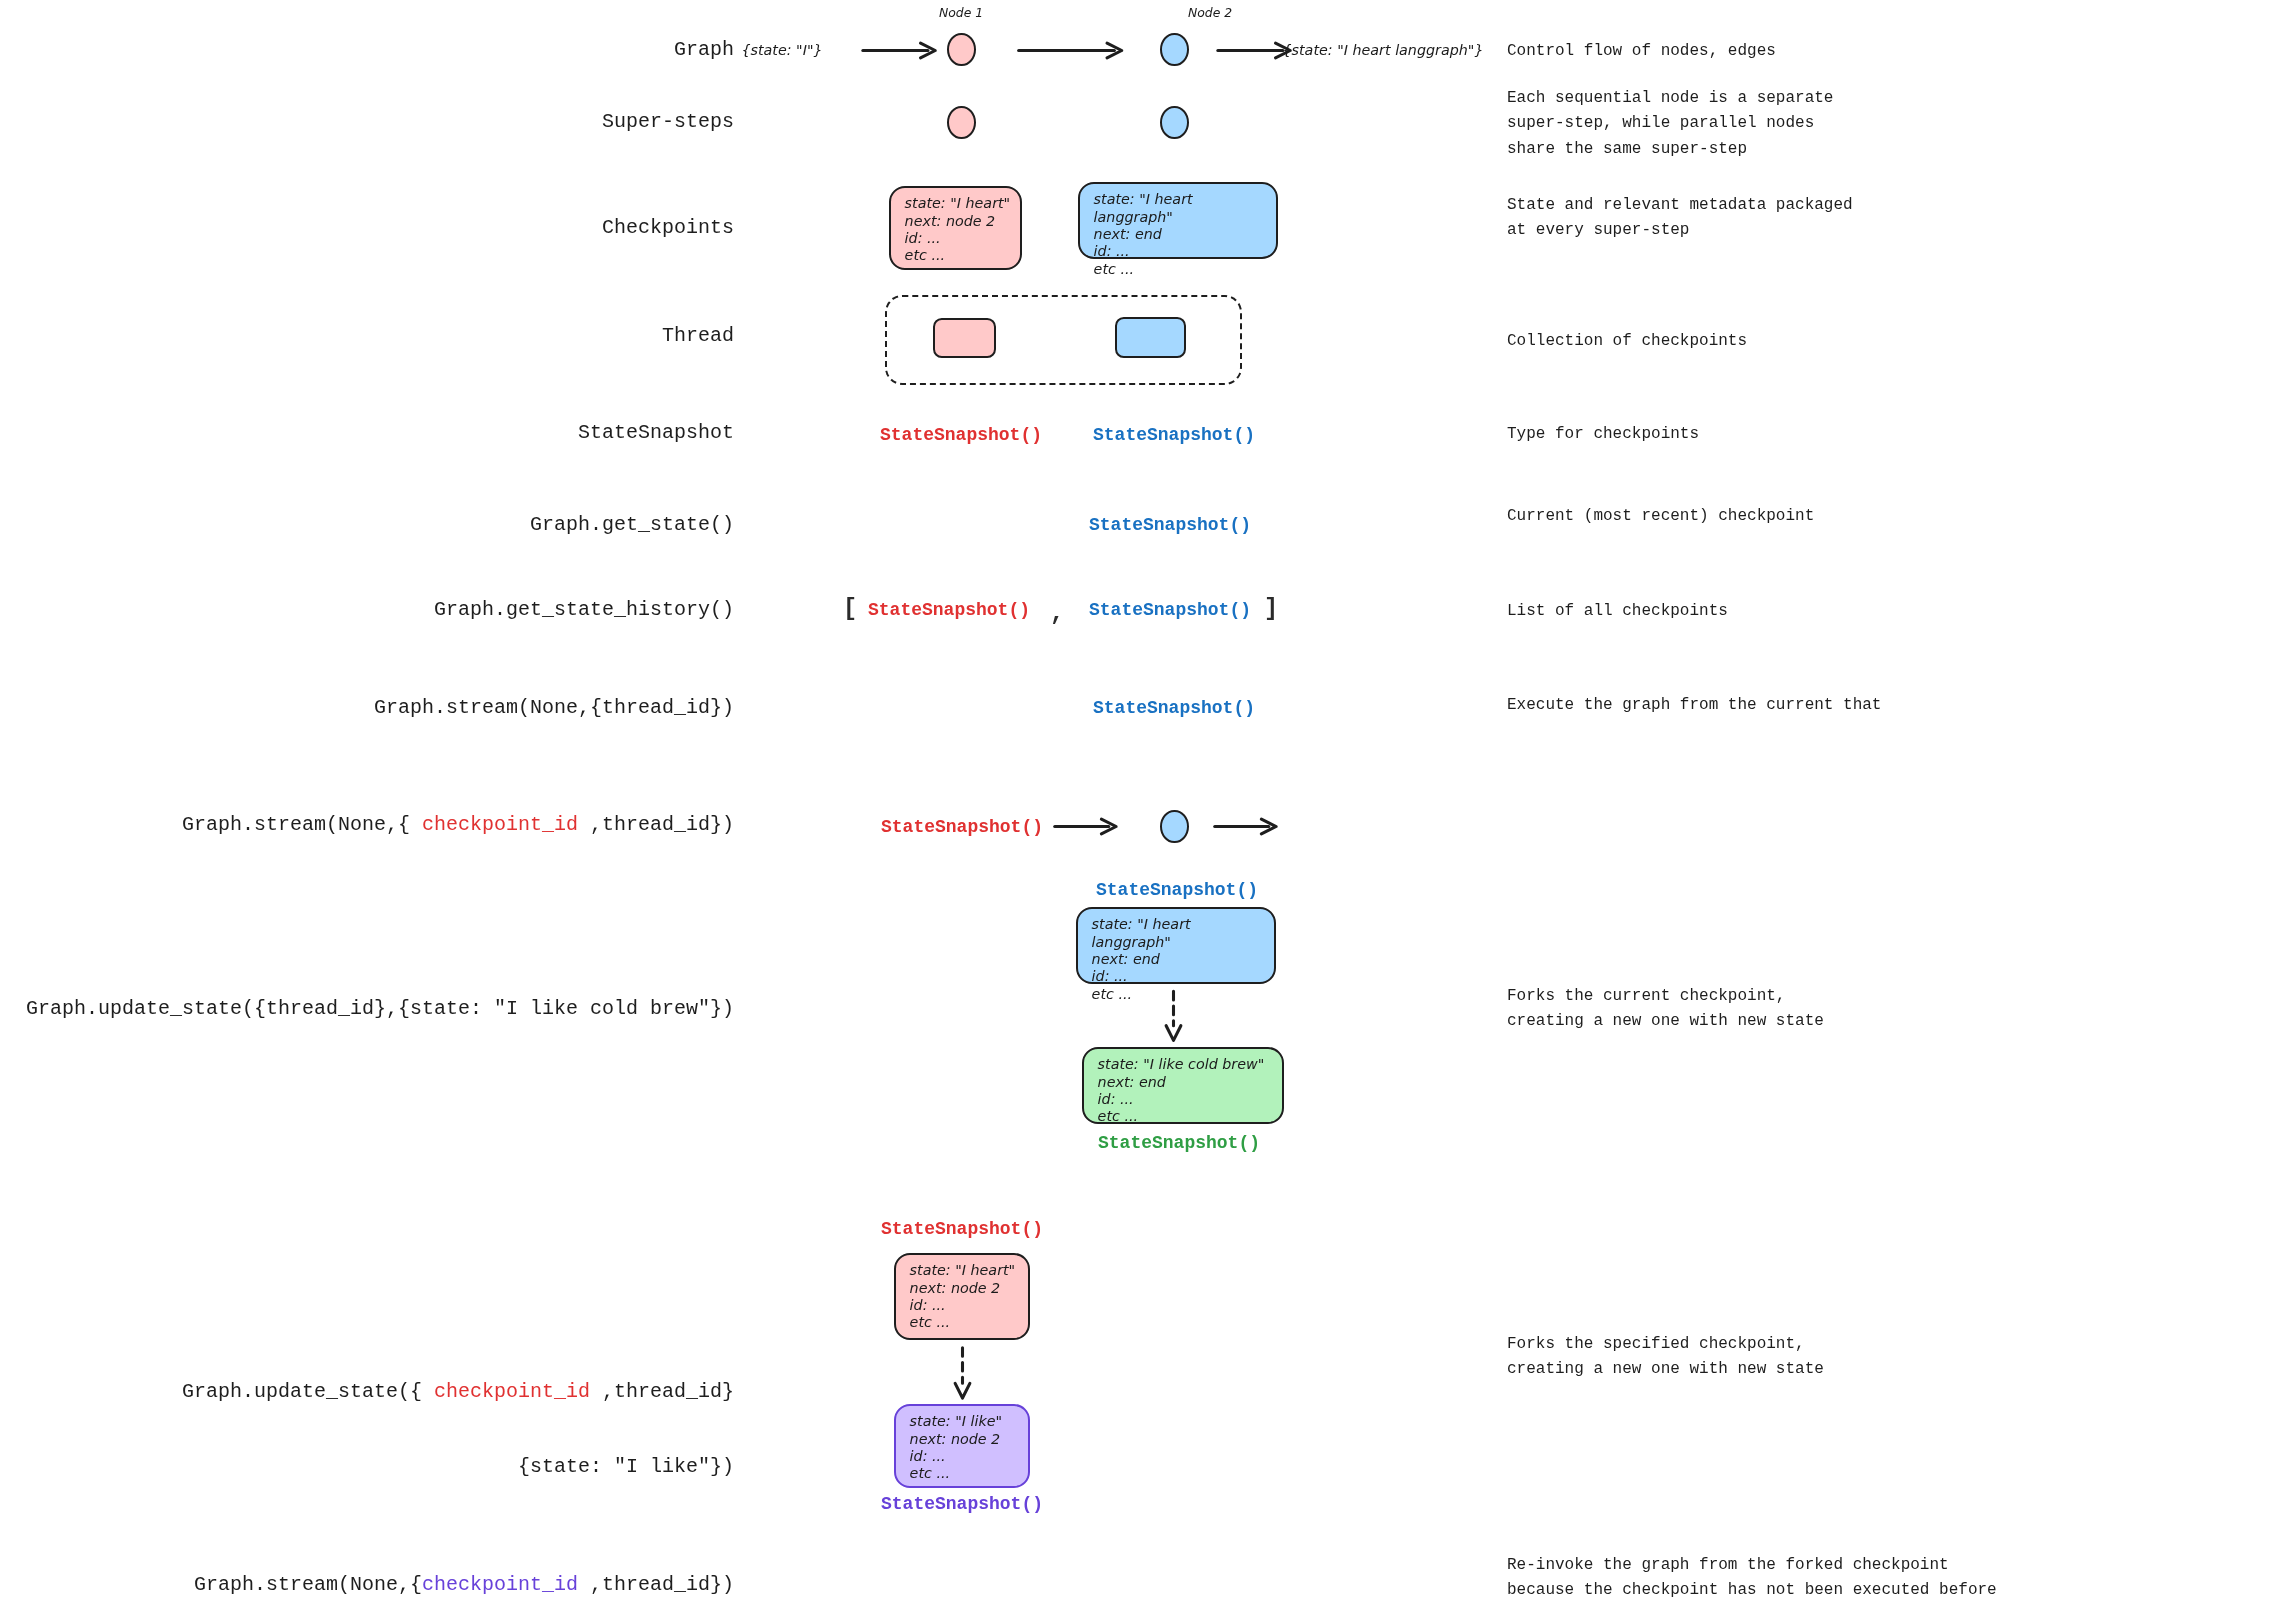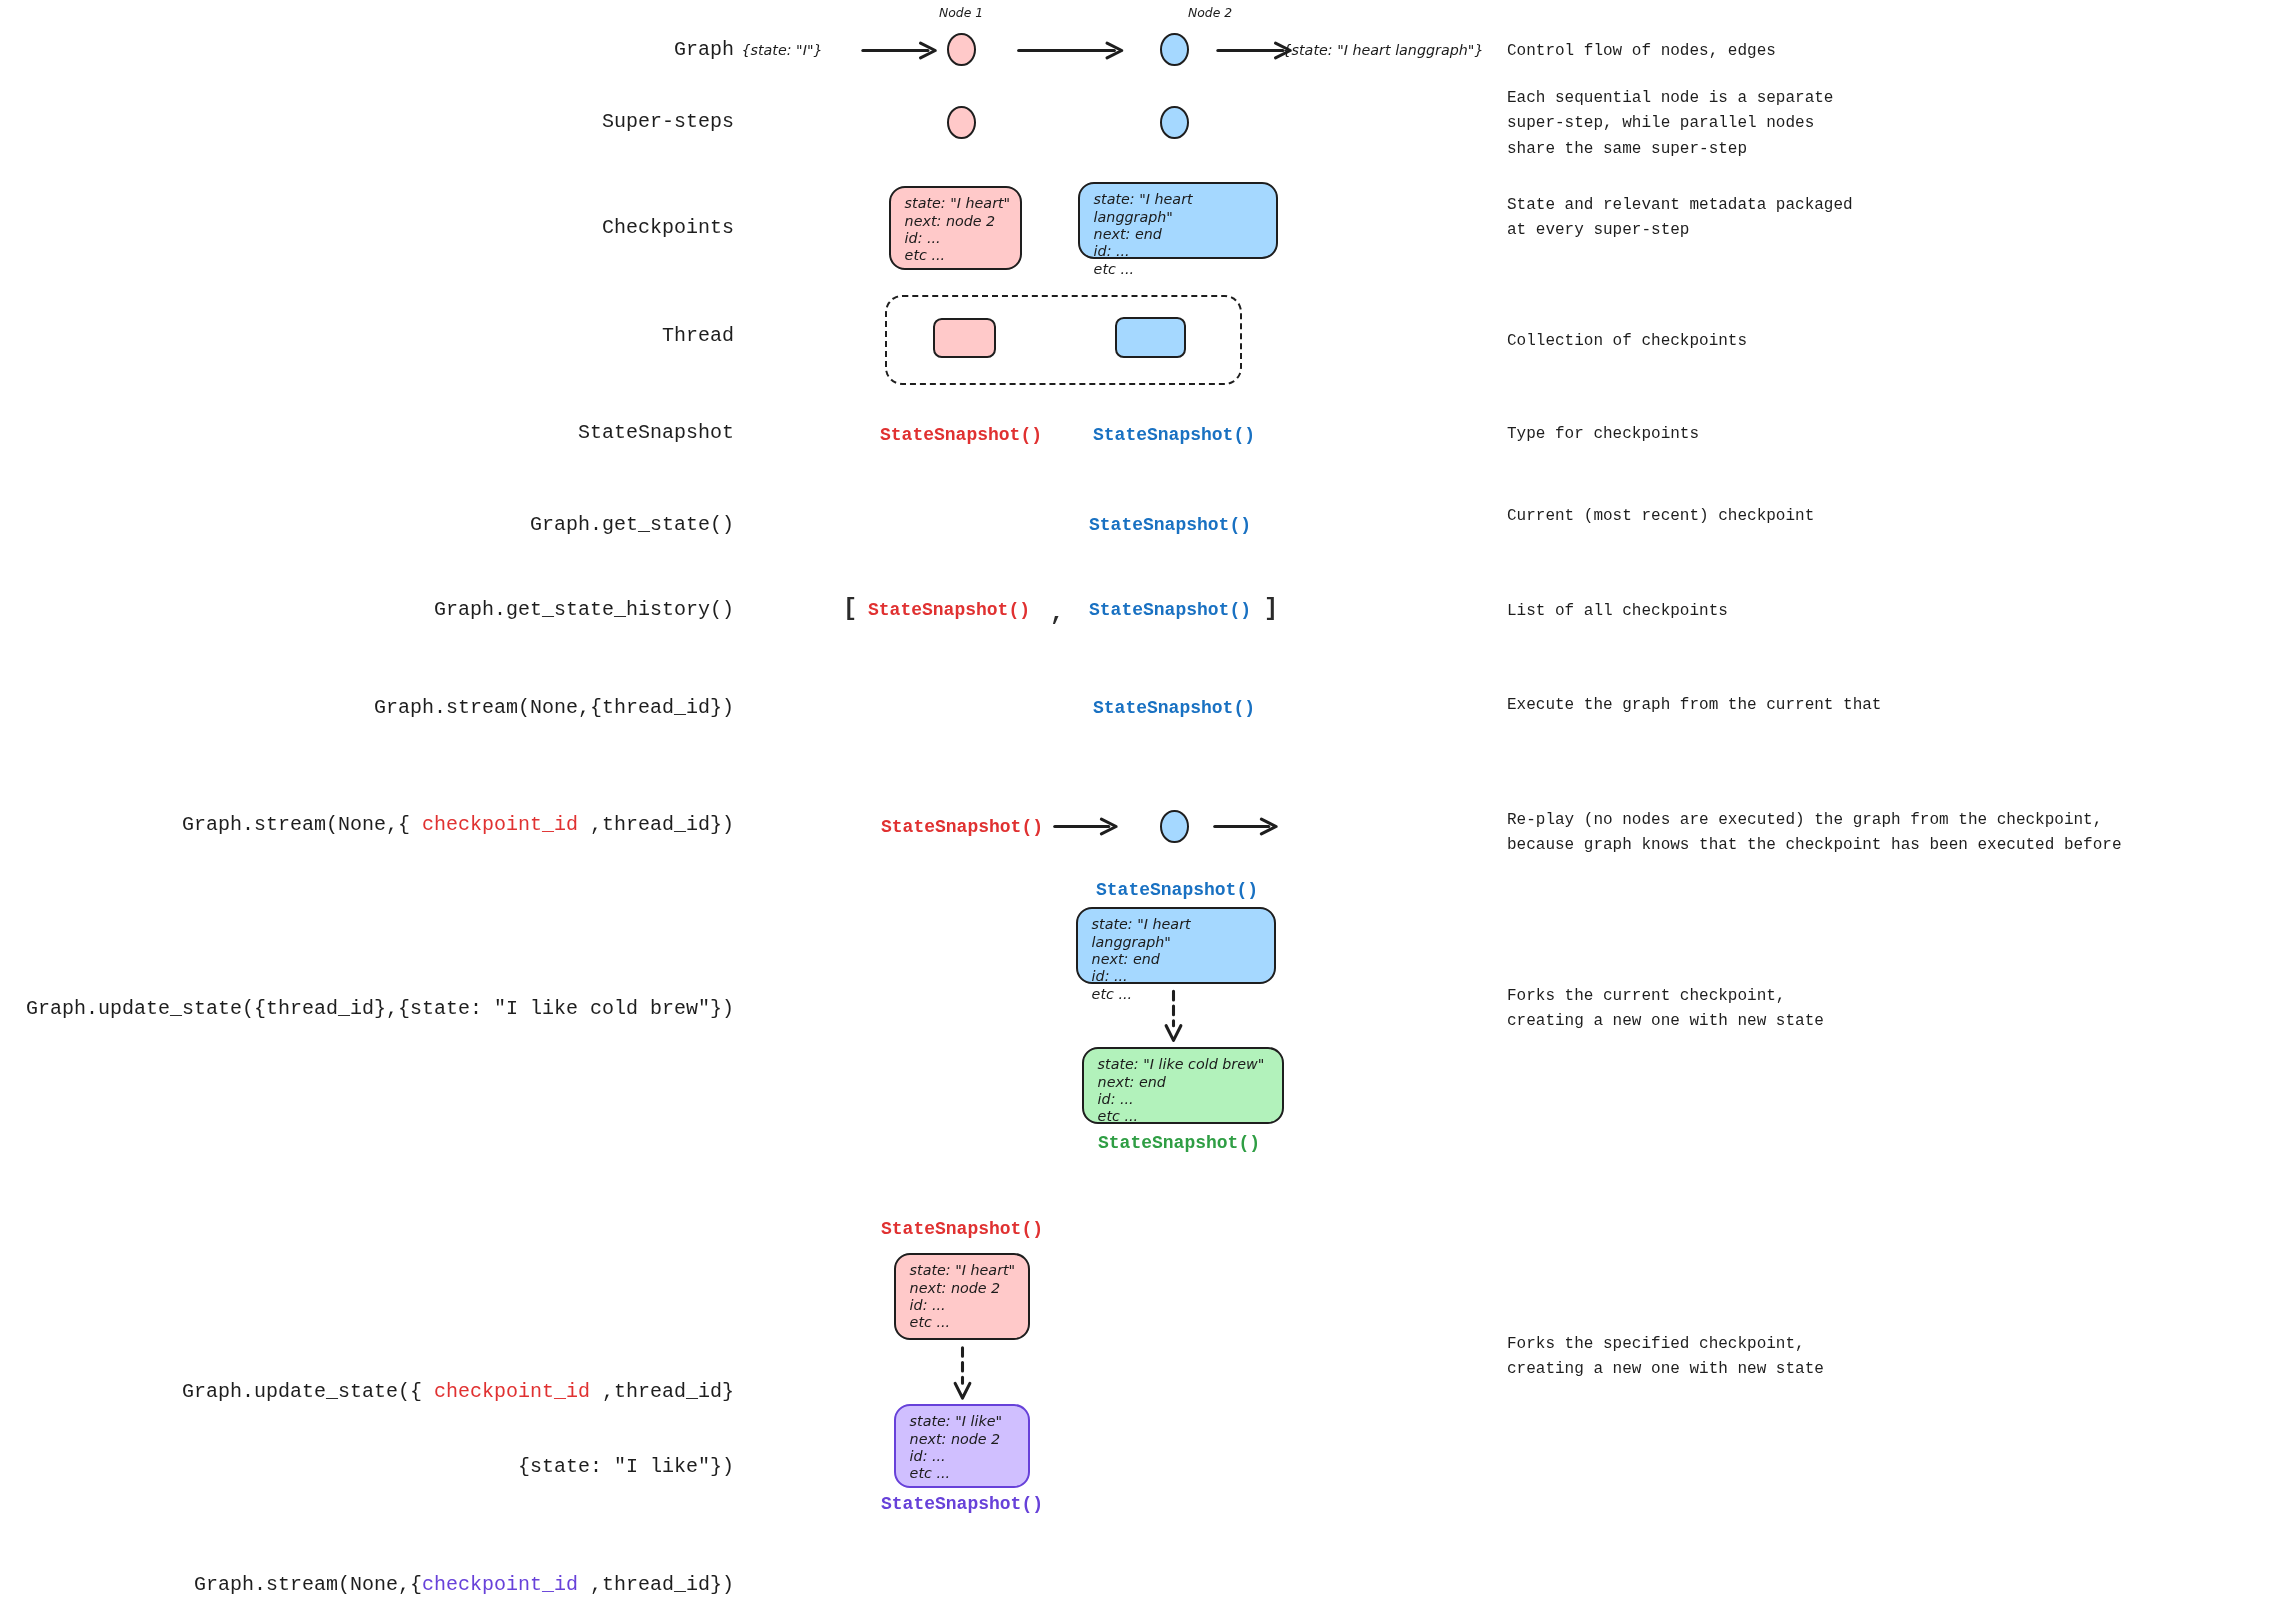--- a/index.html
+++ b/index.html
@@ -69,26 +69,26 @@
   <div class="desc" style="top:86px;">Each sequential node is a separate
 super-step, while parallel nodes
 share the same super-step</div>
   <div class="desc" style="top:193px;">State and relevant metadata packaged
 at every super-step</div>
   <div class="desc" style="top:329px;">Collection of checkpoints</div>
   <div class="desc" style="top:422px;">Type for checkpoints</div>
   <div class="desc" style="top:504px;">Current (most recent) checkpoint</div>
   <div class="desc" style="top:599px;">List of all checkpoints</div>
   <div class="desc" style="top:693px;">Execute the graph from the current that</div>
-  <div class="desc" style="top:808px;">Re-play (no nodes are executed) the graph from the checkpoint,
-because graph knows that the checkpoint has been executed before</div>
   <div class="desc" style="top:984px;">Forks the current checkpoint,
 creating a new one with new state</div>
   <div class="desc" style="top:1332px;">Forks the specified checkpoint,
 creating a new one with new state</div>
+  <div class="desc" style="top:1553px;">Re-invoke the graph from the forked checkpoint
+because the checkpoint has not been executed before</div>
 
   <div class="flowtext hand" style="left:782px;top:50px;">{state: "I"}</div>
   <svg class="arrow" style="left:861px;top:37px;" width="81" height="27" viewBox="0 0 130 44">
     <line x1="2" y1="22" x2="108" y2="22"></line>
       <path d="M96 10 L120 22 L96 34"></path>
   </svg>
   <div class="nodelabel hand" style="left:961px;top:5px;">Node 1</div>
   <div class="node pink" style="left:947px;top:33px;"></div>
   <svg class="arrow" style="left:1017px;top:37px;" width="115" height="27" viewBox="0 0 186 44">
     <line x1="2" y1="22" x2="158" y2="22"></line>

